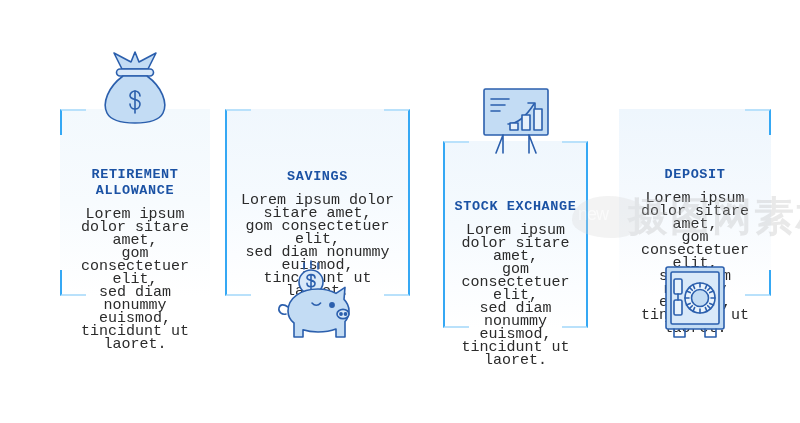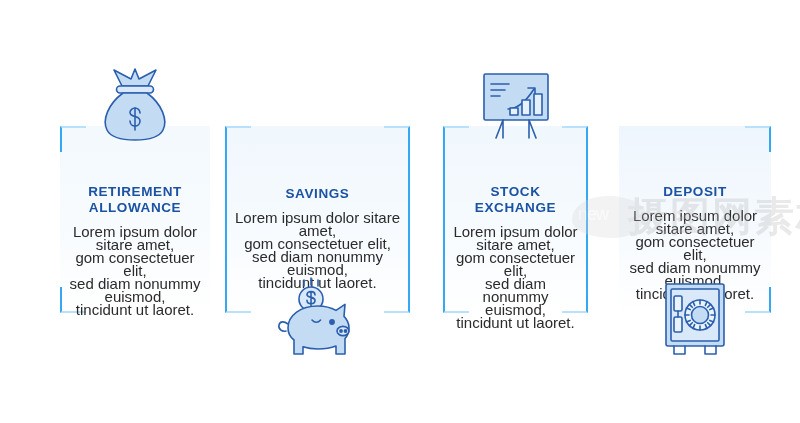--- a/index.html
+++ b/index.html
@@ -19,23 +19,24 @@
   #infographic {
     position: absolute;
     left: 0; top: 0;
     width: 800px;
     height: 423px;
   }
 
   
   .panel {
     position: absolute;
-    top: 126px;
+    top: 109px;
     height: 187px;
     box-sizing: border-box;
+    font-family: Liberation Mono, monospace;
   }
   .panel .panel-bg {
     position: absolute;
     left: 0; top: 0;
     width: 100%;
     height: 100%;
     background: linear-gradient(180deg, #f0f7fd 0%, #f5fafe 45%, #fbfdff 78%, #ffffff 100%);
   }
   
   .bracket {
@@ -199,21 +200,21 @@
           <circle cx="58" cy="48" r="2.1" fill="#2b5fad"></circle>
           <ellipse cx="69" cy="57" rx="6" ry="4.6" fill="#d9e9f9"></ellipse>
           <circle cx="67" cy="57" r="1.1" fill="#2b5fad"></circle>
           <circle cx="71.5" cy="57" r="1.1" fill="#2b5fad"></circle>
           <path d="M38 46 c2.6 3 6 3 8.6 0"></path>
         </g>
       </svg>
     </div>
   </div>
 
-  <div class="panel" style="left:443px; width:145px;">
+  <div class="panel" style="left:443px; width:145px;margin-top:32px;">
     <div class="panel-bg"></div>
     <div class="rail left"></div>
     <div class="rail right"></div>
     <div class="bracket tl"></div>
     <div class="bracket tr"></div>
     <div class="bracket bl"></div>
     <div class="bracket br"></div>
 
     <div class="panel-text" style="top:58px;">
       <div class="panel-title">STOCK

